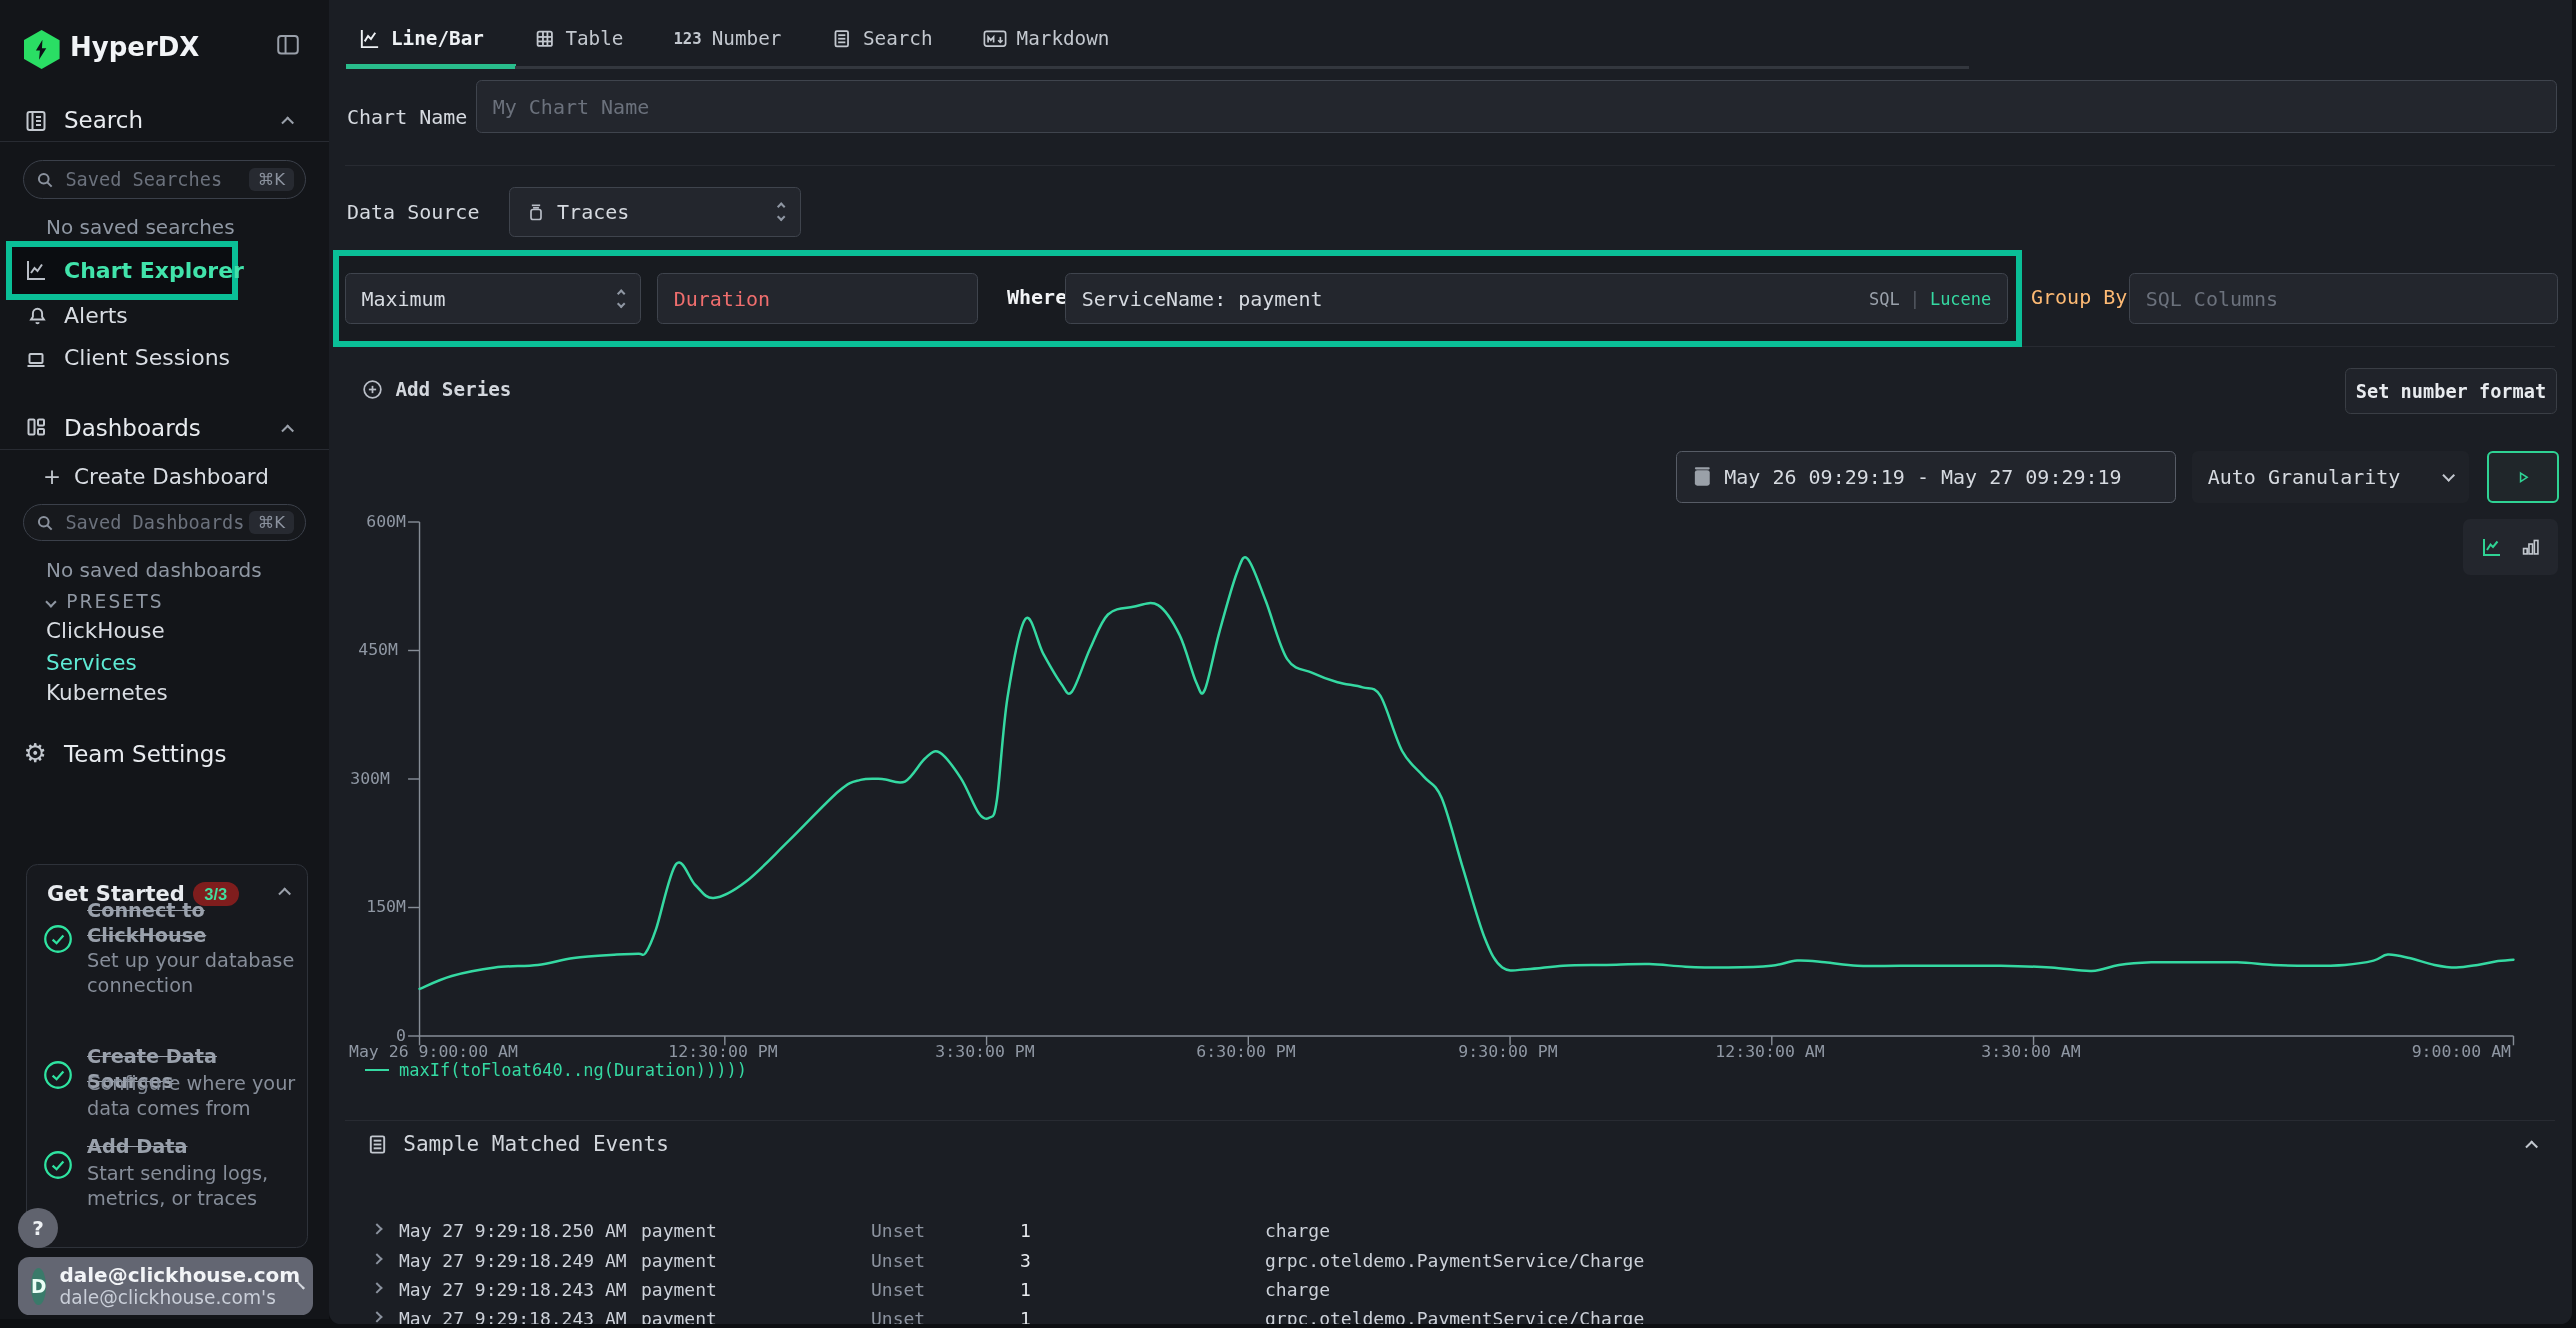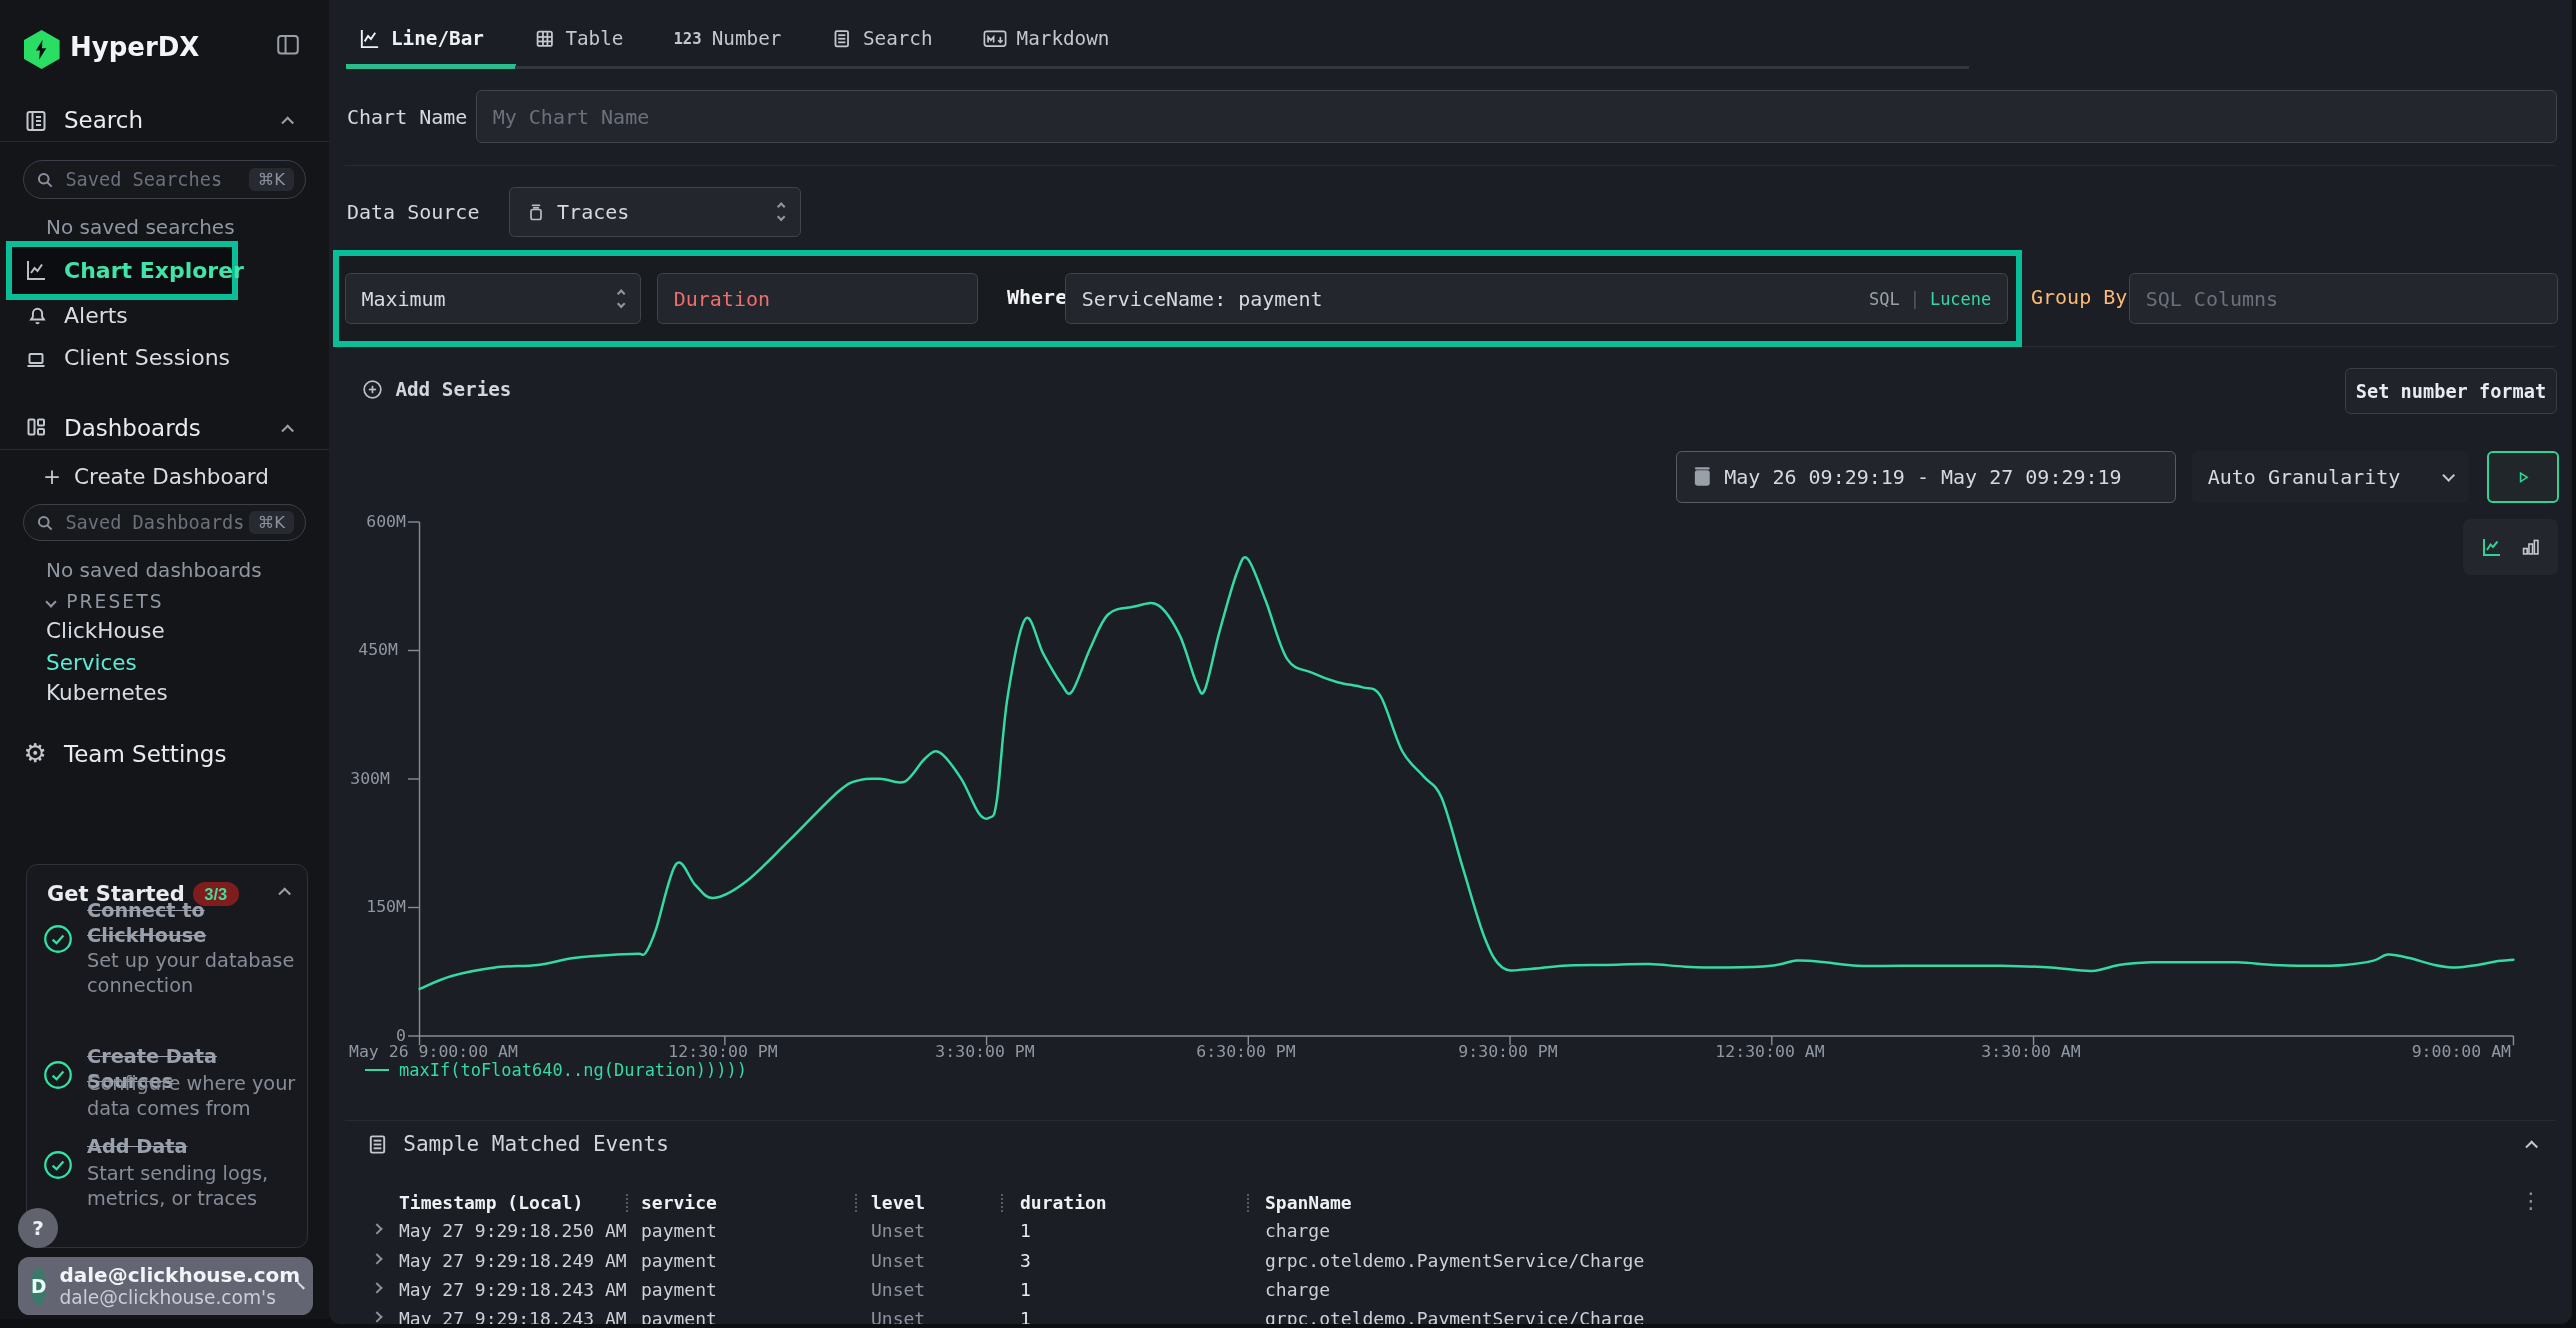--- a/index.html
+++ b/index.html
@@ -233,21 +233,21 @@
             <path d="M18.8 9v5.6"></path>
             <polyline points="16.4 12.6 18.8 15 21.2 12.6"></polyline>
           </svg>
         <span>Markdown</span>
       </div>
     </div>
     <div class="abs" style="left:16.5px;top:64px;width:170px;height:5px;background:#29bd8c"></div>
     <div class="abs" style="left:186px;top:66px;width:1454px;height:2.9px;background:#33373e"></div>
 
     <div class="label" style="left:18px;top:105px">Chart Name</div>
-    <div class="field" style="left:147px;top:90px;width:2081px;height:53px">
+    <div class="field" style="left:147px;top:80px;width:2081px;height:53px">
       <span class="placeholder">My Chart Name</span>
     </div>
     <div class="divline" style="left:15.7px;top:165px;width:2210px"></div>
 
     <div class="label" style="left:18px;top:200px">Data Source</div>
     <div class="field" style="left:180px;top:187px;width:292px;height:50px">
       <svg class="icon" width="20" height="20" viewBox="0 0 24 24" fill="none" stroke="#b9bec7" stroke-width="2" style="margin-right:11.4px">
           <path d="M7 4h10"></path>
           <path d="M8.5 7h7"></path>
           <rect x="6" y="9" width="12" height="12" rx="2.5"></rect>
@@ -371,32 +371,20 @@
       <svg class="icon" width="23" height="23" viewBox="0 0 24 24" fill="none" stroke="#c3c8cf" stroke-width="2">
           <rect x="5" y="3.5" width="14" height="17" rx="1.5"></rect>
           <line x1="8" y1="8" x2="16" y2="8"></line>
           <line x1="8" y1="12" x2="16" y2="12"></line>
           <line x1="8" y1="16" x2="16" y2="16"></line>
         </svg>
       <span>Sample Matched Events</span>
     </div>
     <span class="abs chev up" style="left:2198px;top:1142px;color:#c3c8cf"></span>
 
-    <div class="abs" style="left:0;top:1188px;width:2243px;height:30px">
-      <span class="ev-cell ev-head" style="left:70px;top:4.3px">Timestamp (Local)</span>
-      <span class="dothandle" style="left:297px"></span>
-      <span class="ev-cell ev-head" style="left:312px;top:4.3px">service</span>
-      <span class="dothandle" style="left:526px"></span>
-      <span class="ev-cell ev-head" style="left:542px;top:4.3px">level</span>
-      <span class="dothandle" style="left:672px"></span>
-      <span class="ev-cell ev-head" style="left:691px;top:4.3px">duration</span>
-      <span class="dothandle" style="left:918px"></span>
-      <span class="ev-cell ev-head" style="left:936px;top:4.3px">SpanName</span>
-      <span class="abs" style="left:2191px;top:0;font-size:21.5px;color:#8b929e">⋮</span>
-    </div>
 
     <div class="abs" style="left:0;top:1216px;width:2243px;height:29px">
       <span class="abs chev right" style="left:44px;top:8.6px;color:#8b929e;width:7.9px;height:7.9px"></span>
       <span class="ev-cell" style="left:70px;top:3.6px">May 27 9:29:18.250 AM</span>
       <span class="ev-cell" style="left:312px;top:3.6px">payment</span>
       <span class="ev-cell" style="left:542px;top:3.6px;color:#8b929e">Unset</span>
       <span class="ev-cell" style="left:691px;top:3.6px;color:#e8ebef">1</span>
       <span class="ev-cell" style="left:936px;top:3.6px">charge</span>
     </div>
     <div class="abs" style="left:0;top:1246px;width:2243px;height:29px">

